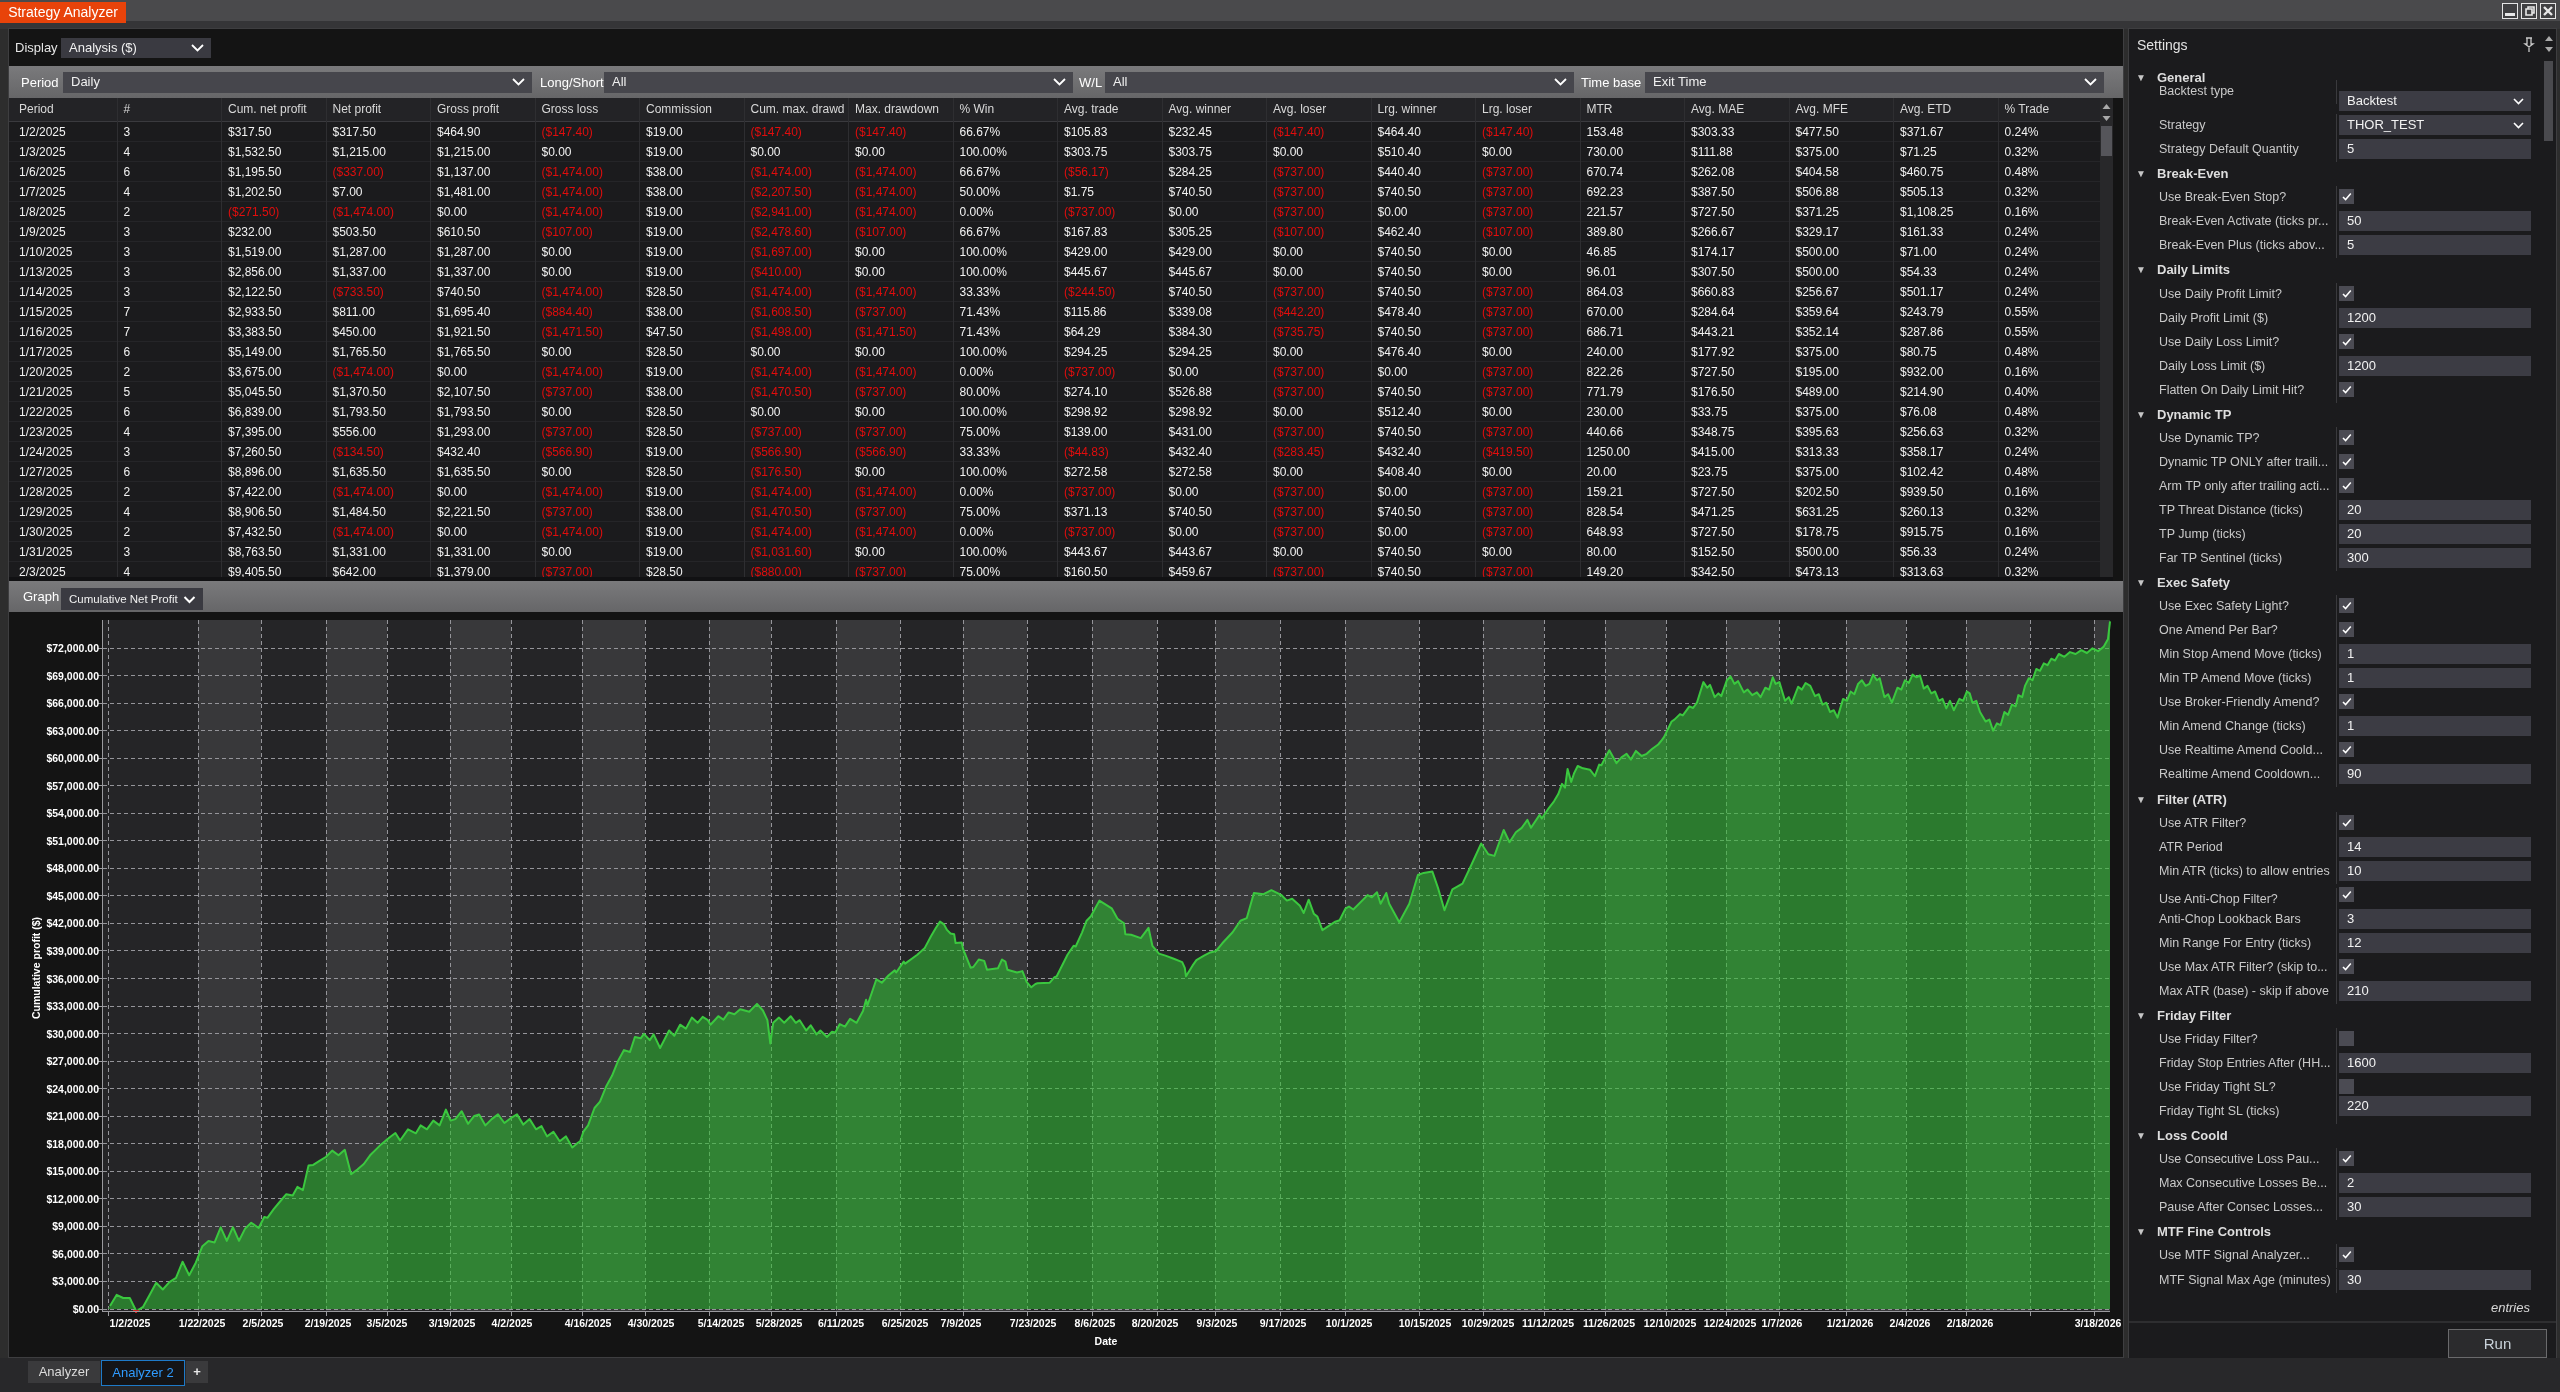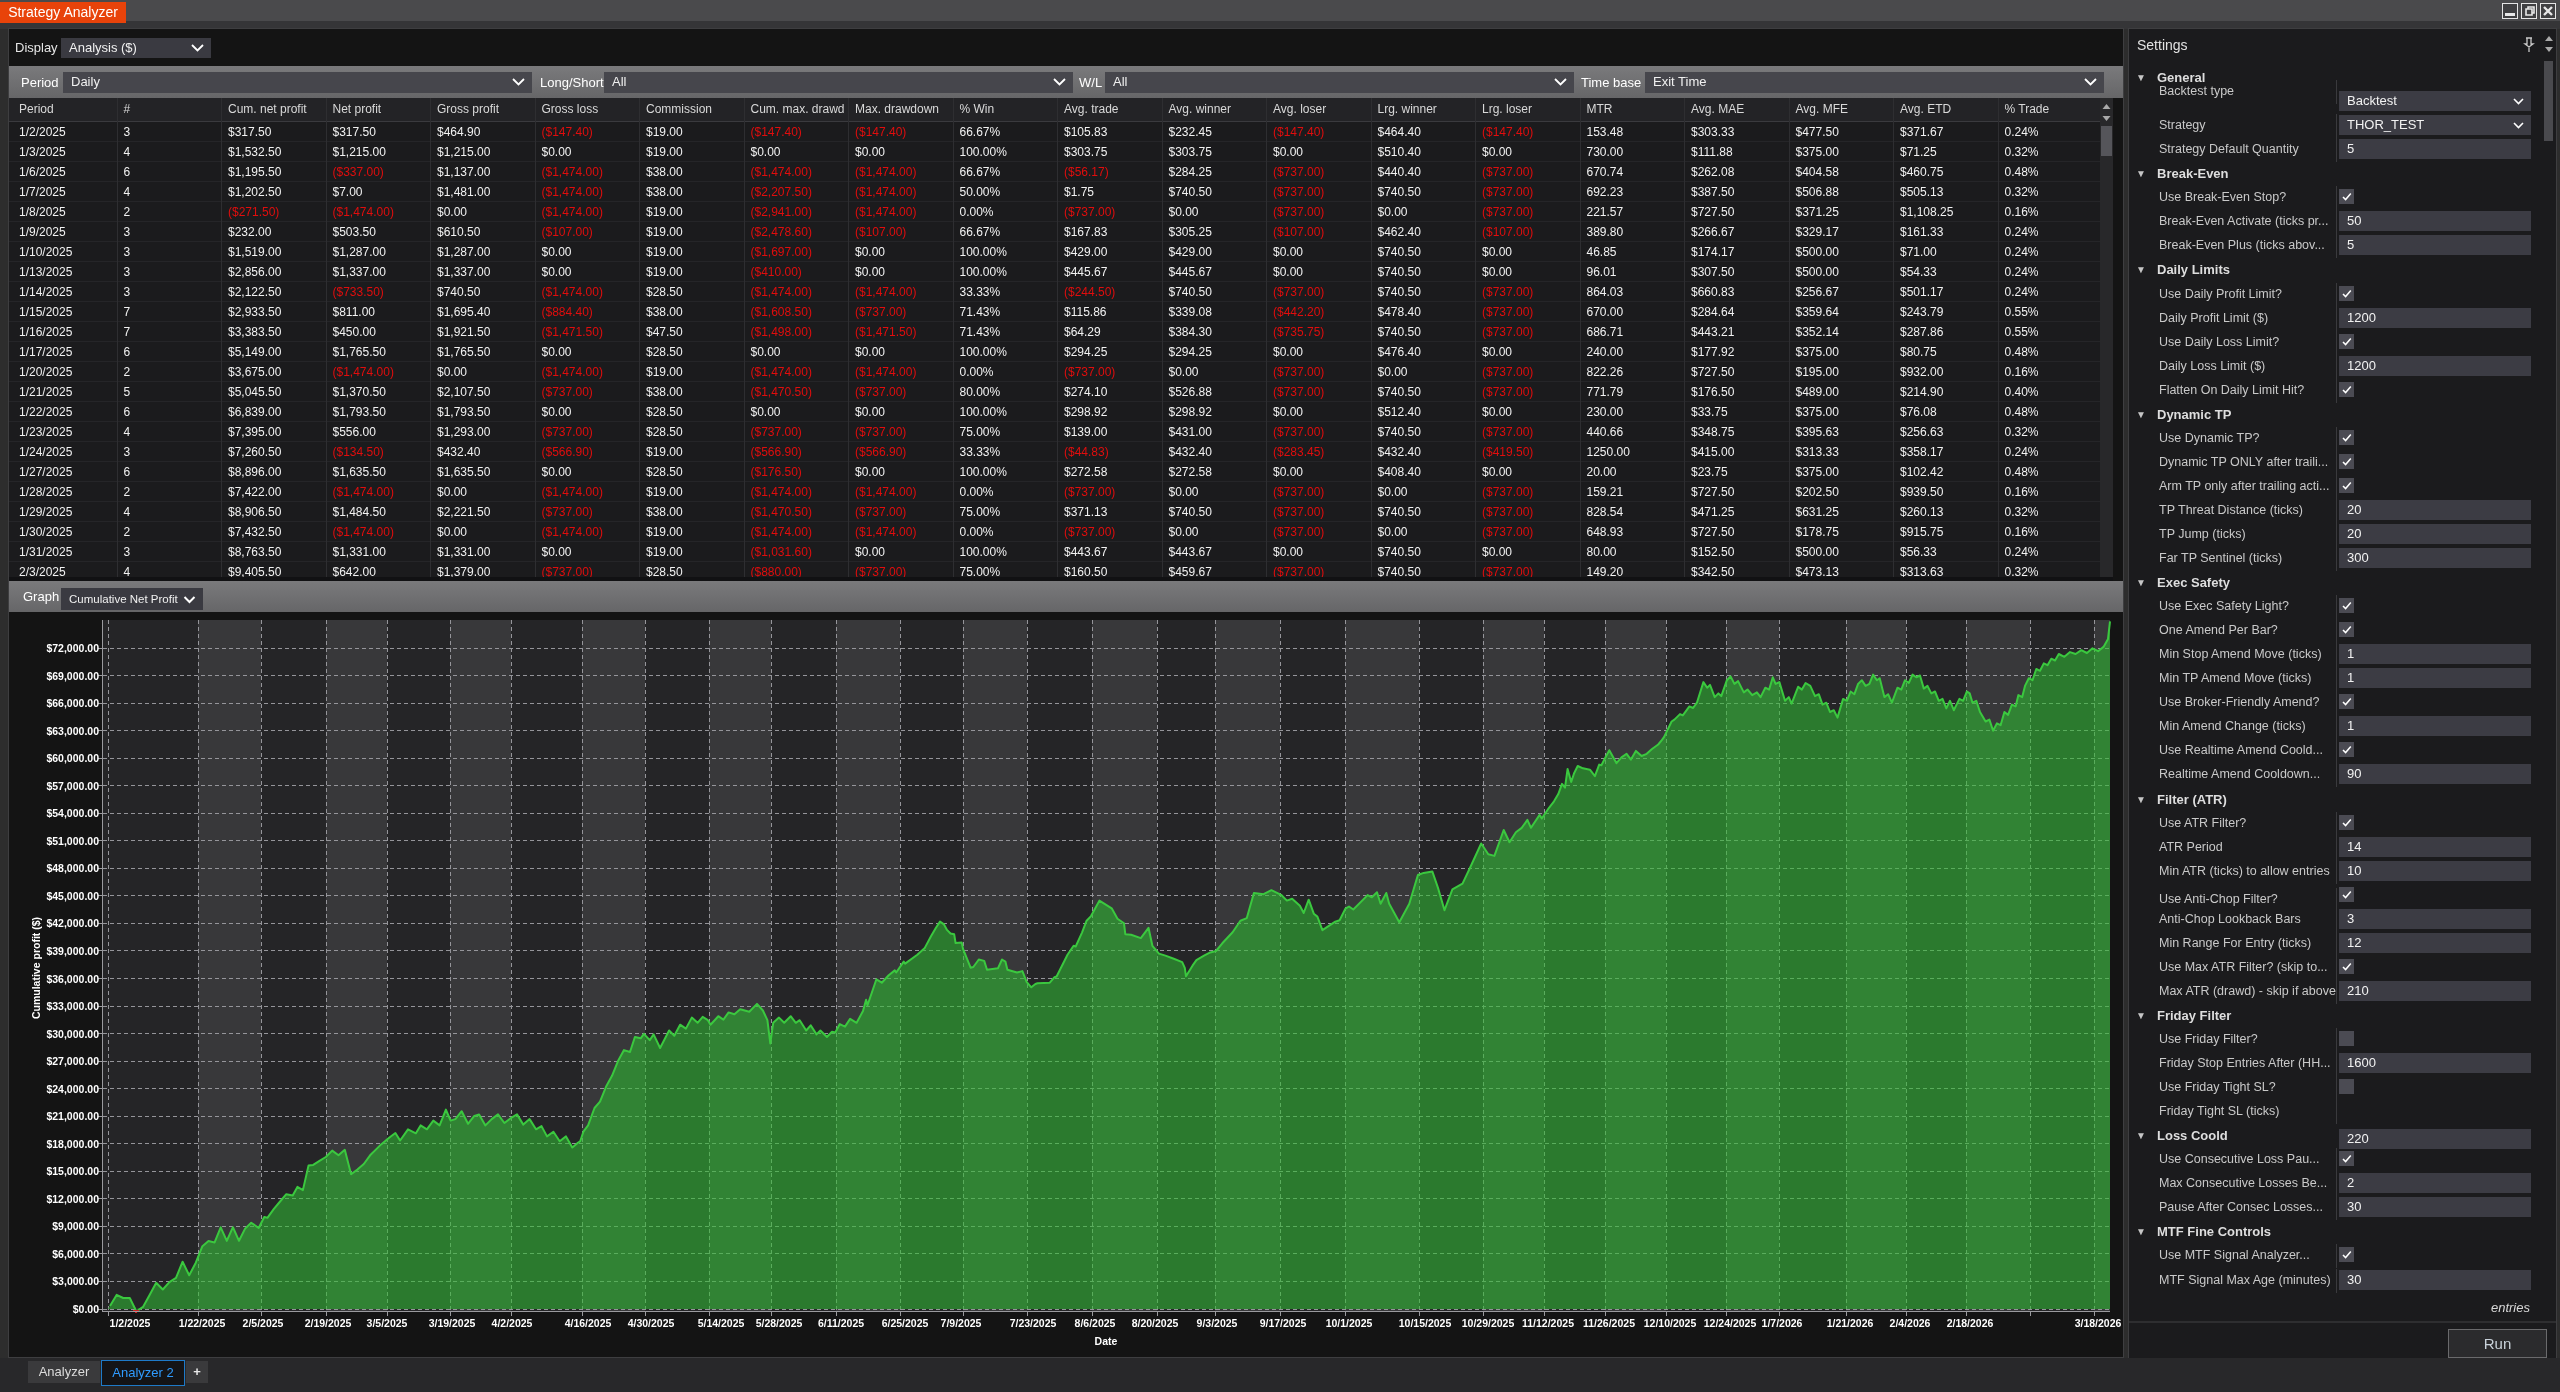--- a/index.html
+++ b/index.html
@@ -1126,21 +1126,21 @@
       <div class="slab" style="top:926.8px">Use Max ATR Filter? (skip to...</div>
       <div class="sval" style="top:927.8px">
         <span class="cb">
           <svg width="10" height="10" viewBox="0 0 10 10" style="position:absolute;left:3px;top:3px">
             <path d="M1 5 L3.6 7.6 L8.8 1.6" stroke="#ffffff" stroke-width="1.5" fill="none"></path>
           </svg>
         </span>
       </div>
     </div>
     <div class="srow">
-      <div class="slab" style="top:950.9px">Max ATR (drawd) - skip if above</div>
+      <div class="slab" style="top:950.9px">Max ATR (base) - skip if above</div>
       <div class="sbox" style="top:951.9px">210</div>
     </div>
     <div class="srow shead" style="top:974.9px"><span class="tri">▼</span><b>Friday Filter</b></div>
     <div class="srow">
       <div class="slab" style="top:999.0px">Use Friday Filter?</div>
       <div class="sval" style="top:1000.0px">
         <span class="cb"></span>
       </div>
     </div>
     <div class="srow">
@@ -1148,21 +1148,21 @@
       <div class="sbox" style="top:1024.0px">1600</div>
     </div>
     <div class="srow">
       <div class="slab" style="top:1047.1px">Use Friday Tight SL?</div>
       <div class="sval" style="top:1048.1px">
         <span class="cb"></span>
       </div>
     </div>
     <div class="srow">
       <div class="slab" style="top:1071.1px">Friday Tight SL (ticks)</div>
-      <div class="sbox" style="top:1100px">220</div>
+      <div class="sbox" style="top:1067px">220</div>
     </div>
     <div class="srow shead" style="top:1095.2px"><span class="tri">▼</span><b>Loss Coold</b></div>
     <div class="srow">
       <div class="slab" style="top:1119.2px">Use Consecutive Loss Pau...</div>
       <div class="sval" style="top:1120.2px">
         <span class="cb">
           <svg width="10" height="10" viewBox="0 0 10 10" style="position:absolute;left:3px;top:3px">
             <path d="M1 5 L3.6 7.6 L8.8 1.6" stroke="#ffffff" stroke-width="1.5" fill="none"></path>
           </svg>
         </span>

